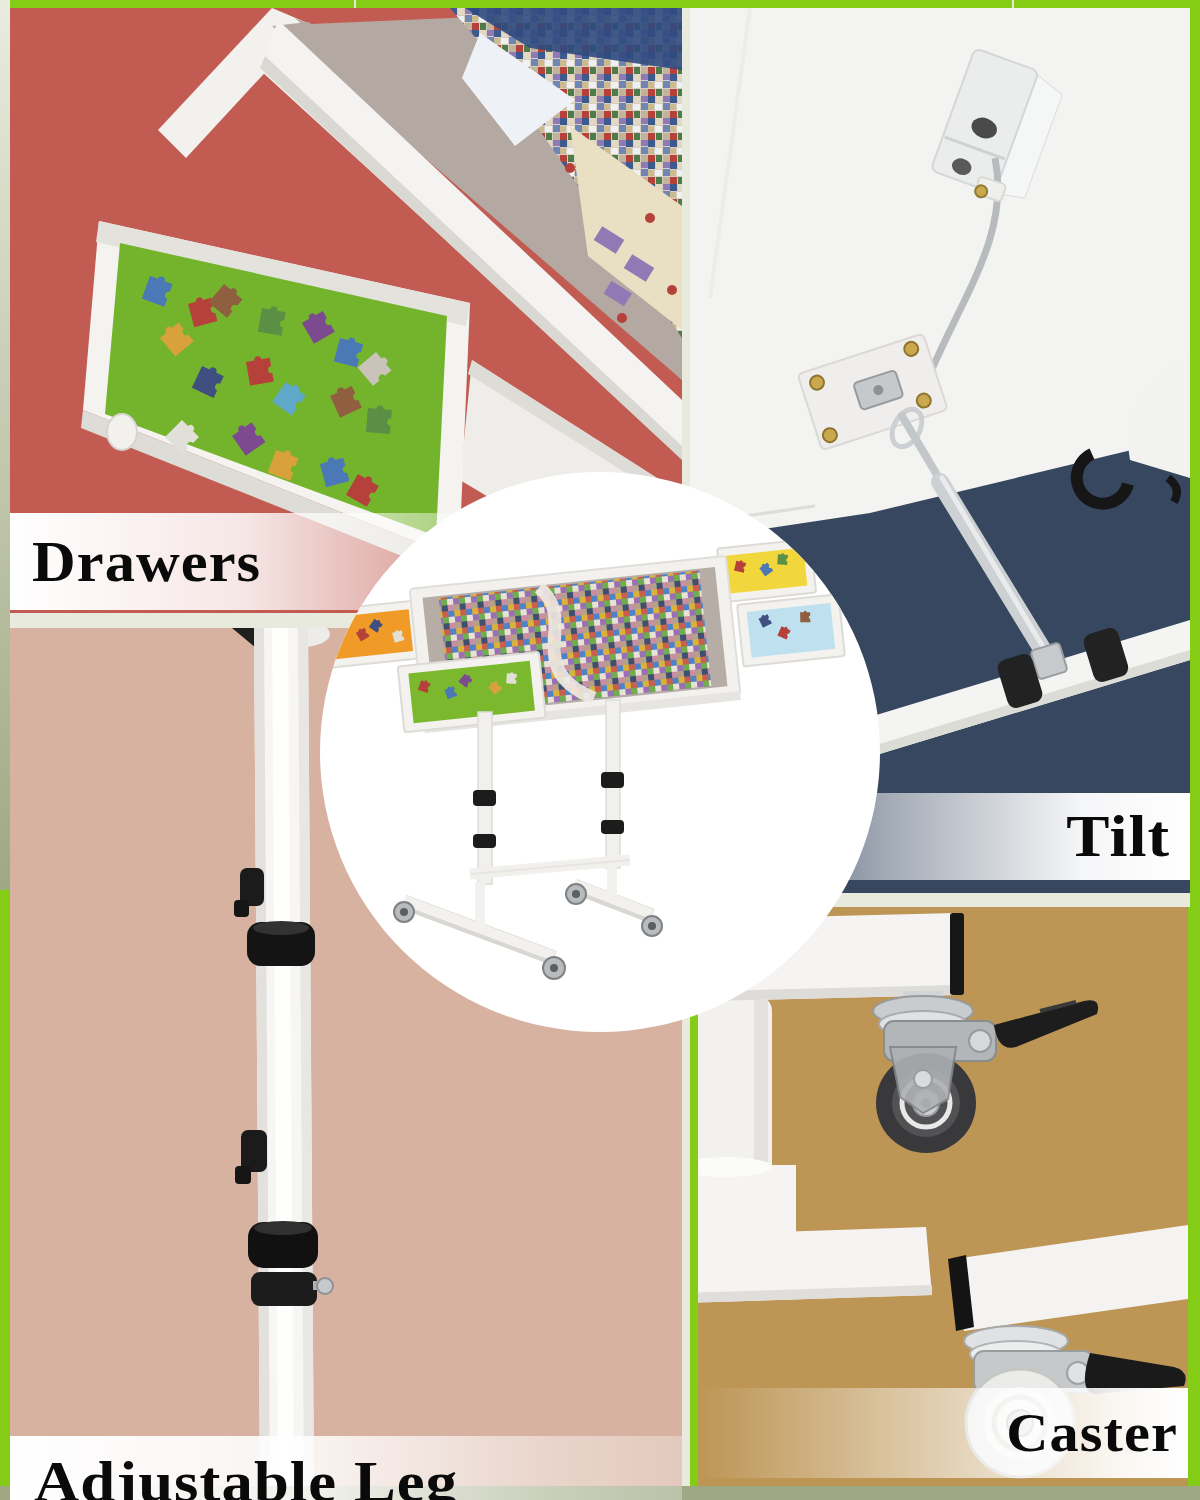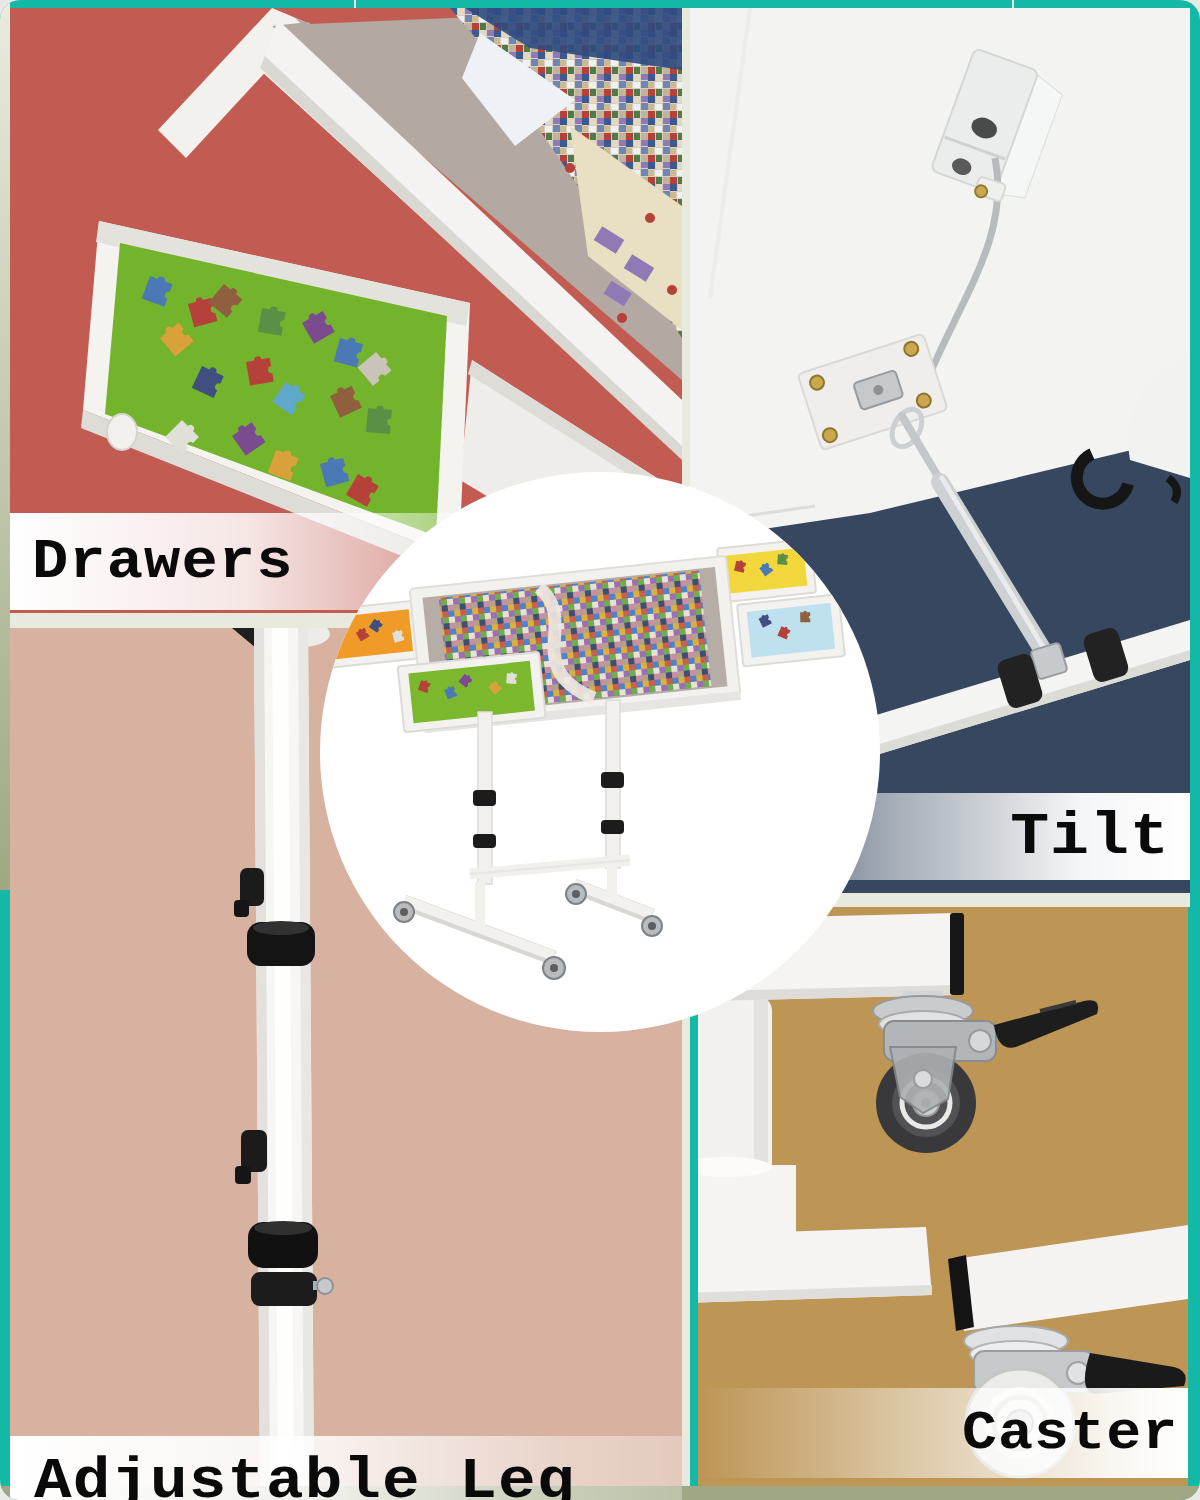--- a/index.html
+++ b/index.html
@@ -1,20 +1,19 @@
 <!DOCTYPE html>
 <html><head>
 <meta charset="utf-8">
 <style>
   html,body{margin:0;padding:0;background:#e9e9e6;}
   .canvas{
     position:relative;width:1200px;height:1500px;overflow:hidden;
-    background:#14b8a6;
-    font-family:Liberation Mono, monospace;
-    border-radius:20px;
+    background:#84cc16;
+    font-family:Liberation Serif, serif;
   }
   .seam{position:absolute;background:#e7e7e3;}
   .edge-strip-left{
     position:absolute;left:0;top:610;width:10px;height:890px;
     background:linear-gradient(180deg,#e9ecdf 0%,#cdd3bc 35%,#9fa883 100%);
   }
   .edge-strip-bottom{
     position:absolute;left:0;top:1486px;width:1200px;height:14px;
     background:#9fa883;
   }

